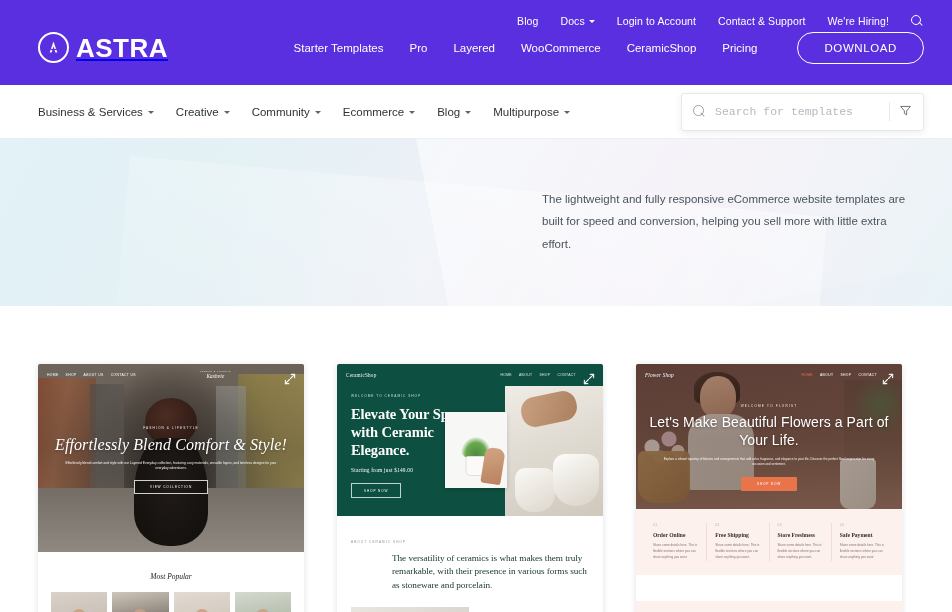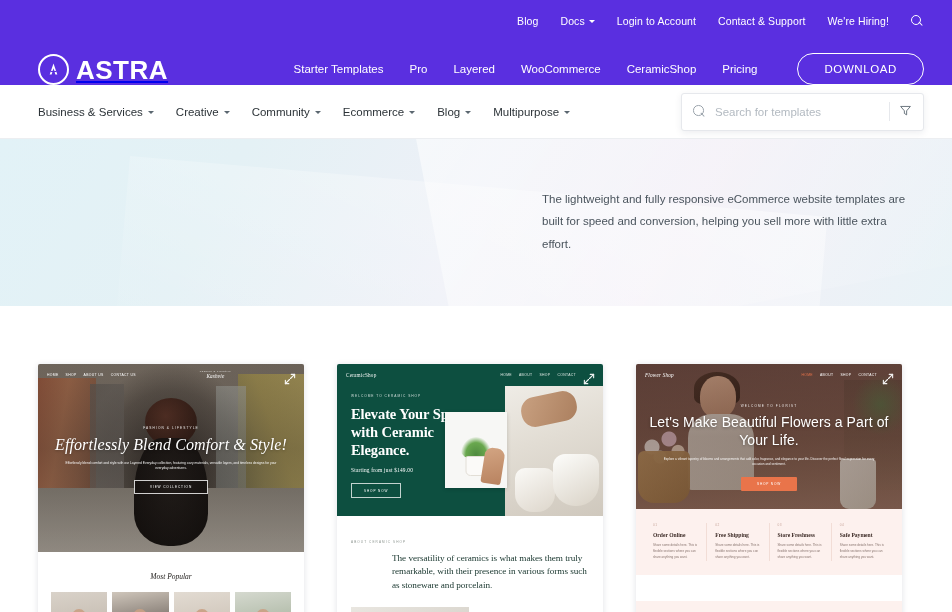--- a/index.html
+++ b/index.html
@@ -61,21 +61,21 @@
     content: "";
     position: absolute;
     width: 4.5px; height: 1.4px;
     background: #fff;
     transform: rotate(45deg);
     top: 8.5px; left: 7px;
   }
 
   .main-header-row {
     display: flex;
-    align-items: flex-end;
+    align-items: flex-start;
     height: 53px;
     padding: 0 28px 0 38px;
   }
   .logo {
     display: flex;
     align-items: center;
     gap: 7px;
   }
   .logo-mark {
     width: 31px; height: 31px;
@@ -185,21 +185,21 @@
     background: #9aa3ab;
     transform: rotate(45deg);
     top: 9px; left: 7.3px;
   }
   .searchbox input {
     border: none;
     outline: none;
     flex: 1;
     font-size: 11.5px;
     color: #5b6770;
-    font-family: Liberation Sans, sans-serif;
+    font-family: Liberation Mono, monospace;
     background: transparent;
   }
   .searchbox input::placeholder { color: #b3bac1; }
   .vdiv {
     width: 1px; height: 19px;
     background: #e6e8ec;
   }
   .funnel { flex: 0 0 auto; }
 
   

